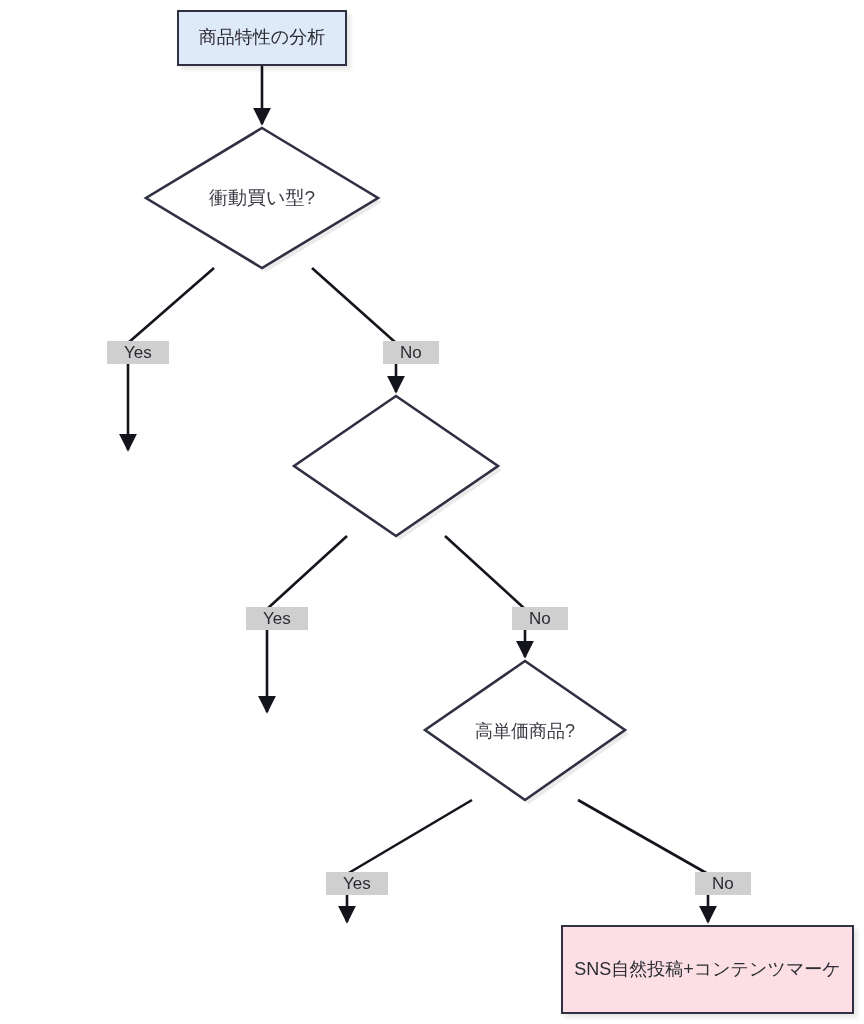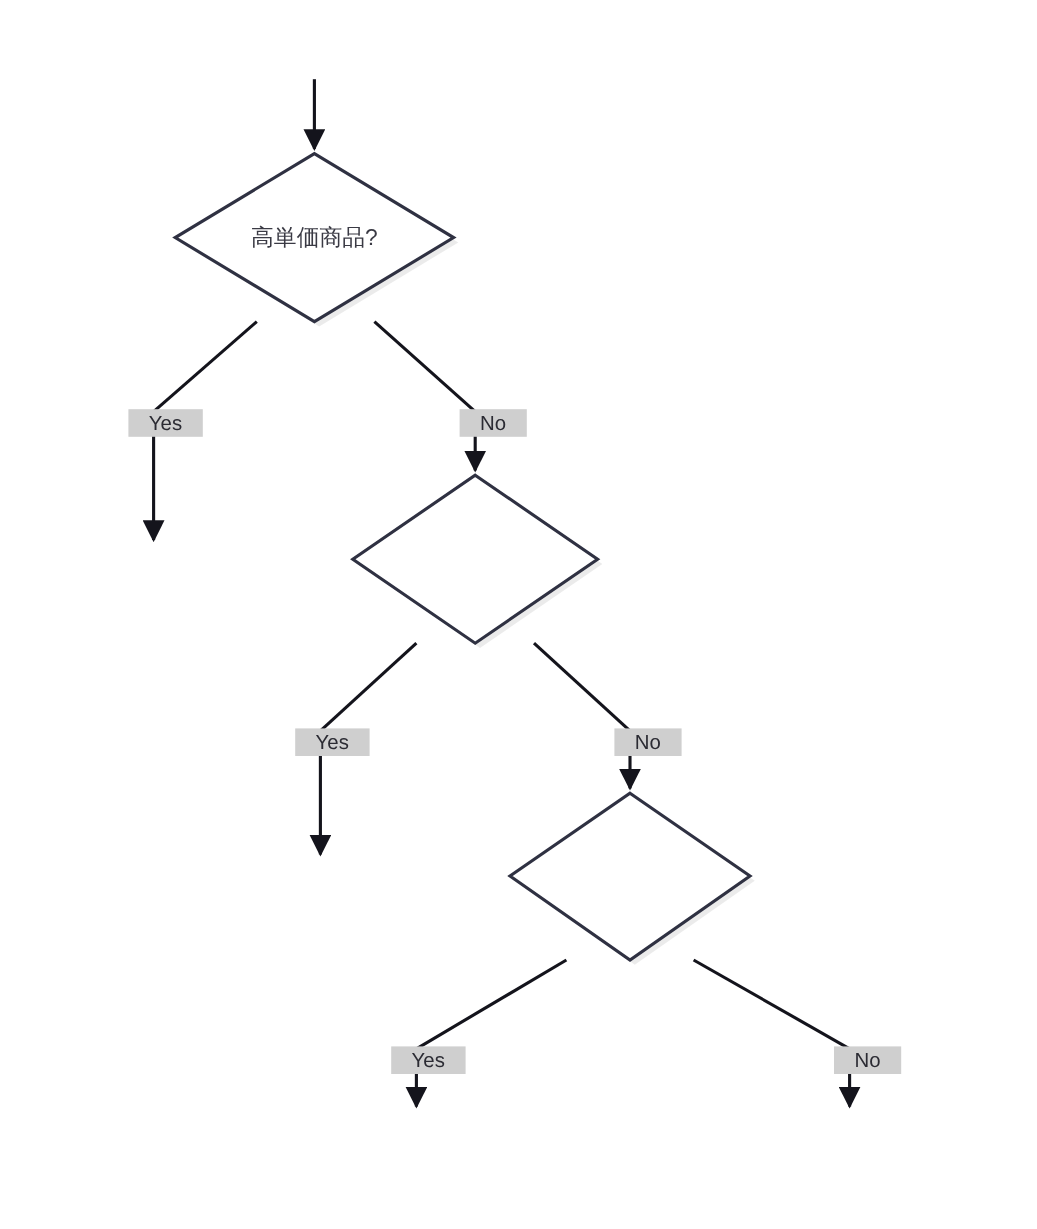--- a/index.html
+++ b/index.html
@@ -117,29 +117,38 @@
       <polygon points="396,396 498,466 396,536 294,466" fill="#ffffff" stroke="#2f3142" stroke-width="2.6"></polygon>
     </g>
 
     <g>
       <polygon points="529,665 629,734 529,804 429,734" fill="rgba(0,0,0,0.08)" stroke="none"></polygon>
       <polygon points="525,661 625,730 525,800 425,730" fill="#ffffff" stroke="#2f3142" stroke-width="2.6"></polygon>
     </g>
   </svg>
 
   <div class="diamond-wrap" style="left:146px; top:128px; width:232px; height:140px;">
-    <div class="diamond-label" style="font-size:19px;">高単価商品?</div>
+    <div class="diamond-label" style="font-size:19px;">衝動買い型?</div>
+  </div>
+
+
+  <div class="diamond-wrap" style="left:425px; top:661px; width:200px; height:139px;">
+    <div class="diamond-label" style="font-size:18px;">高単価商品?</div>
+  </div>
+
+  <div class="node rect-node node-start" style="left:177px; top:10px; width:170px; height:56px;">
+    <span class="node-label" style="font-size:18px;">商品特性の分析</span>
   </div>
 
 
 
 
-
-
-
+  <div class="node rect-node node-terminal" style="left:561px; top:925px; width:293px; height:89px;">
+    <span class="node-label" style="font-size:18px;">SNS自然投稿+コンテンツマーケ</span>
+  </div>
 
   <div class="edge-label" style="left:107px; top:341px;">Yes</div>
 
   <div class="edge-label" style="left:383px; top:341px;">No</div>
 
   <div class="edge-label" style="left:246px; top:607px;">Yes</div>
 
   <div class="edge-label" style="left:512px; top:607px;">No</div>
 
   <div class="edge-label" style="left:326px; top:872px;">Yes</div>

